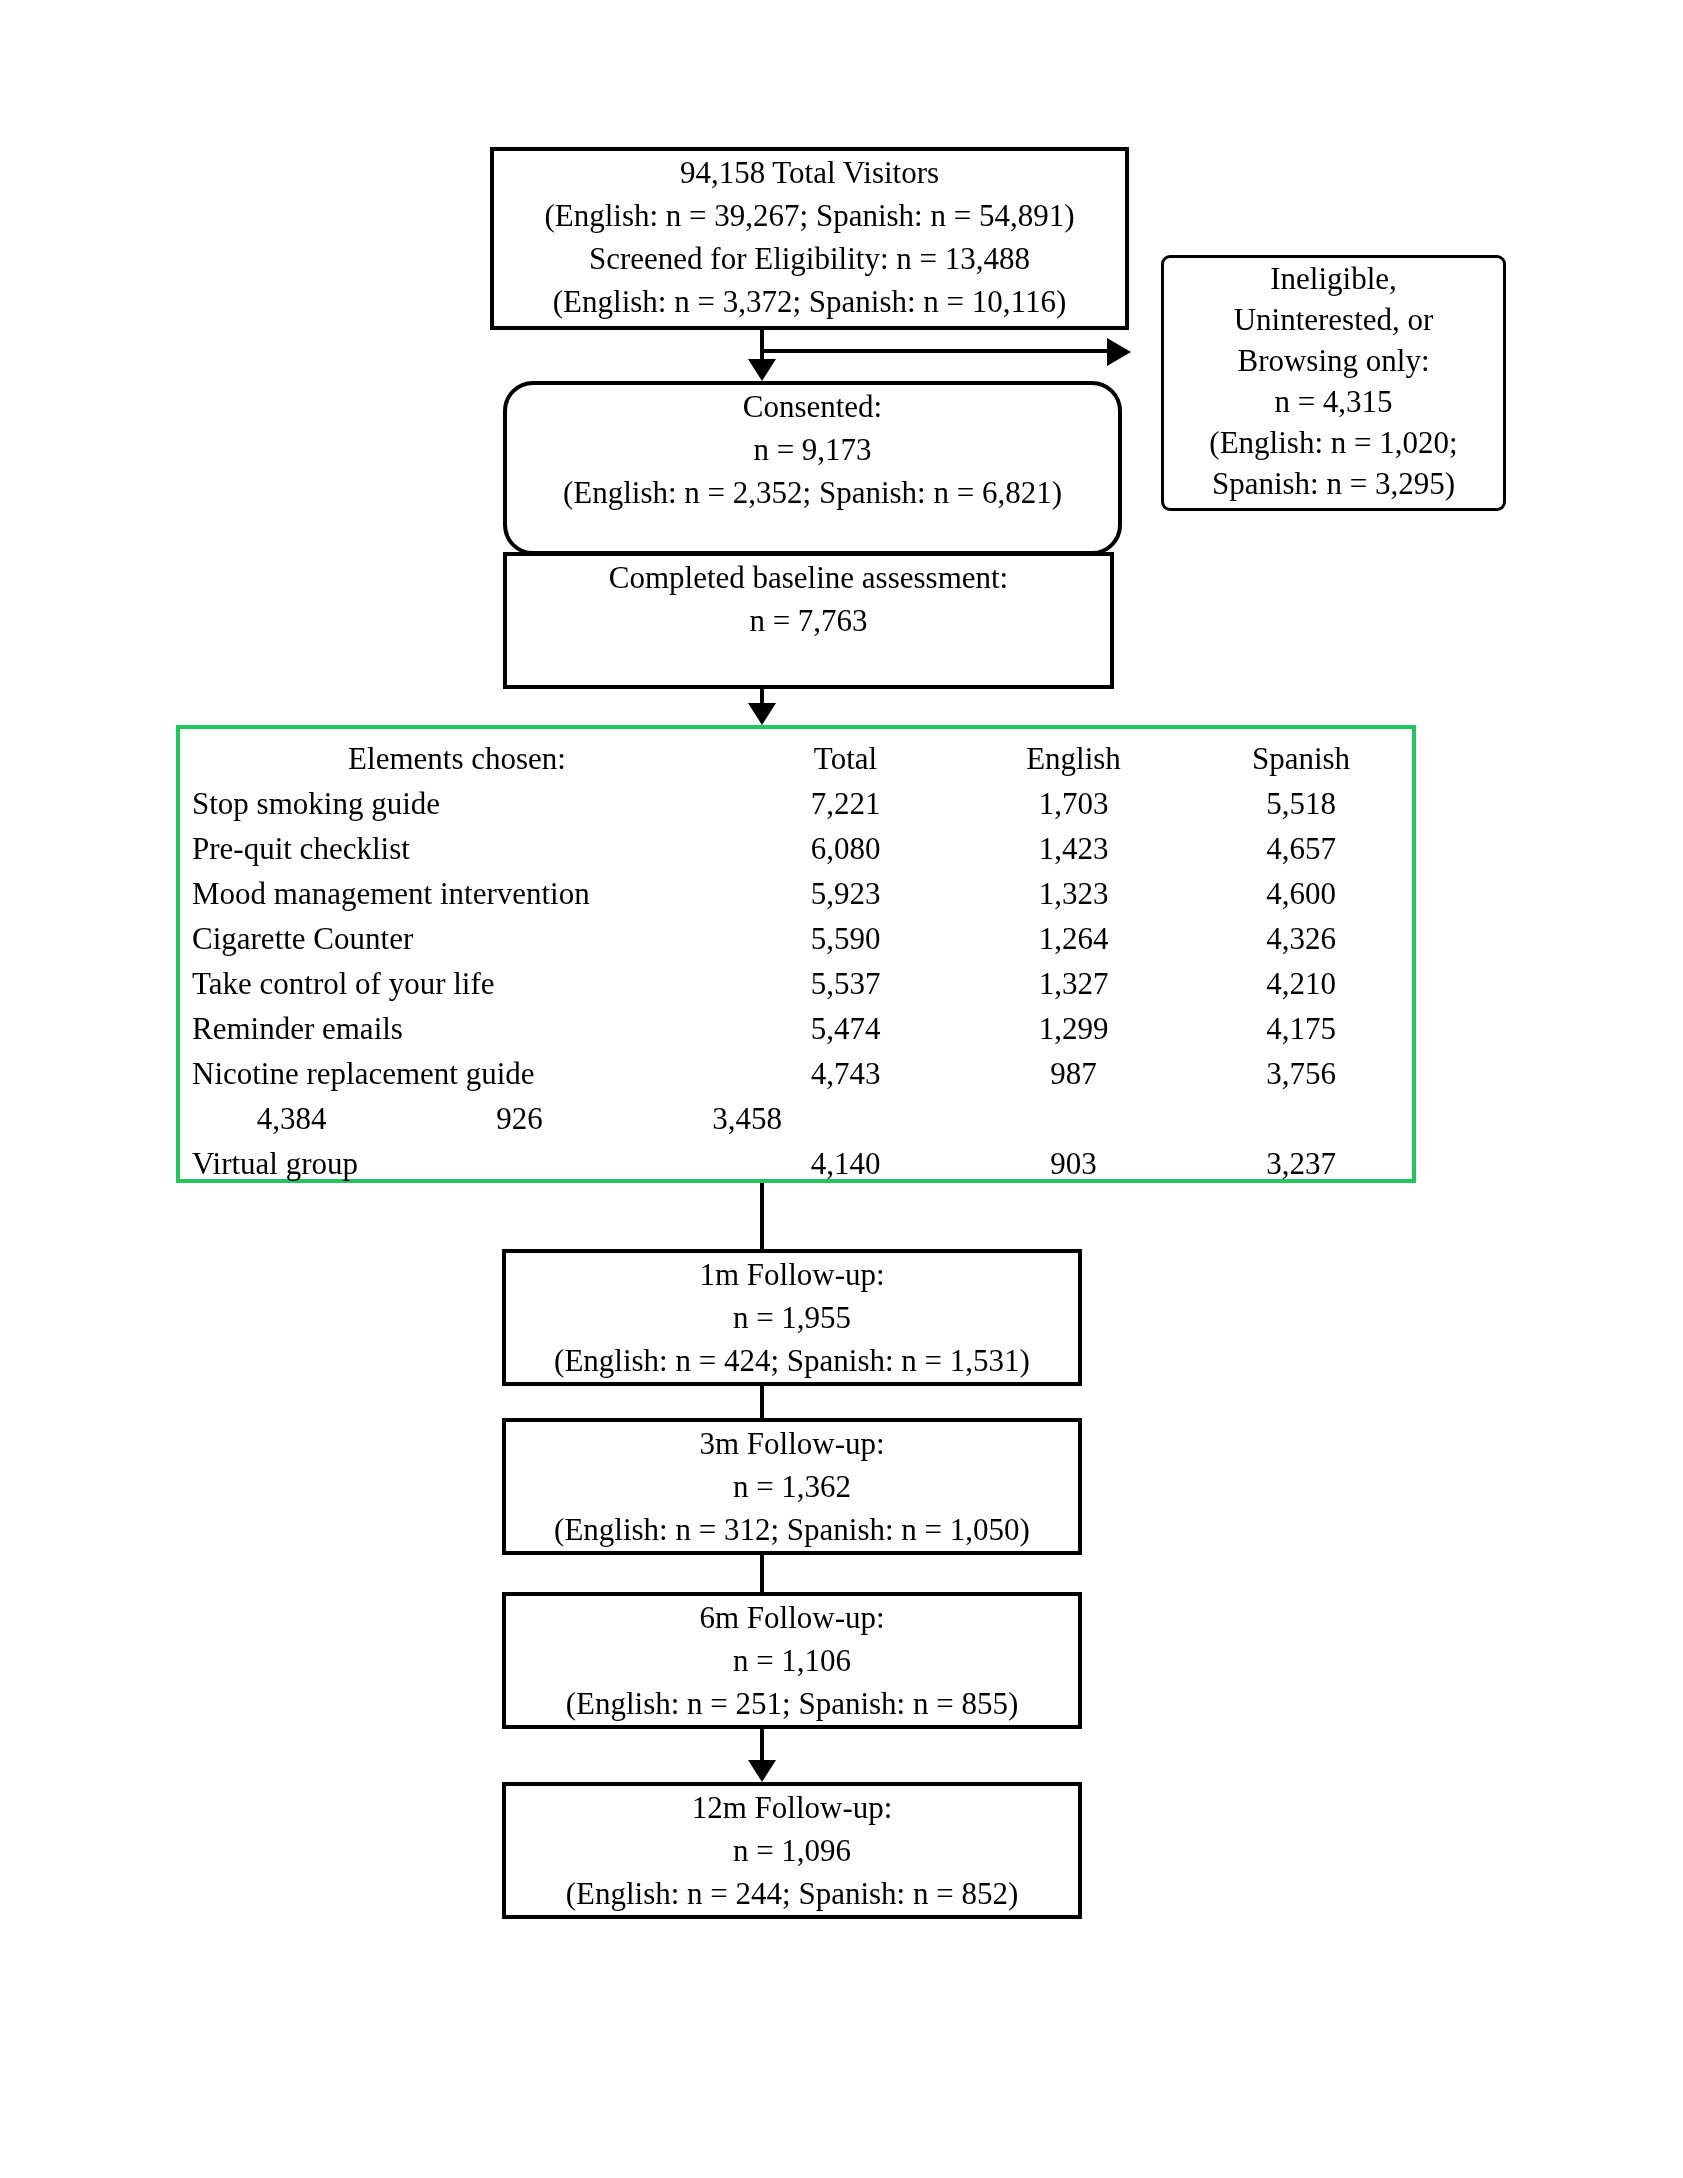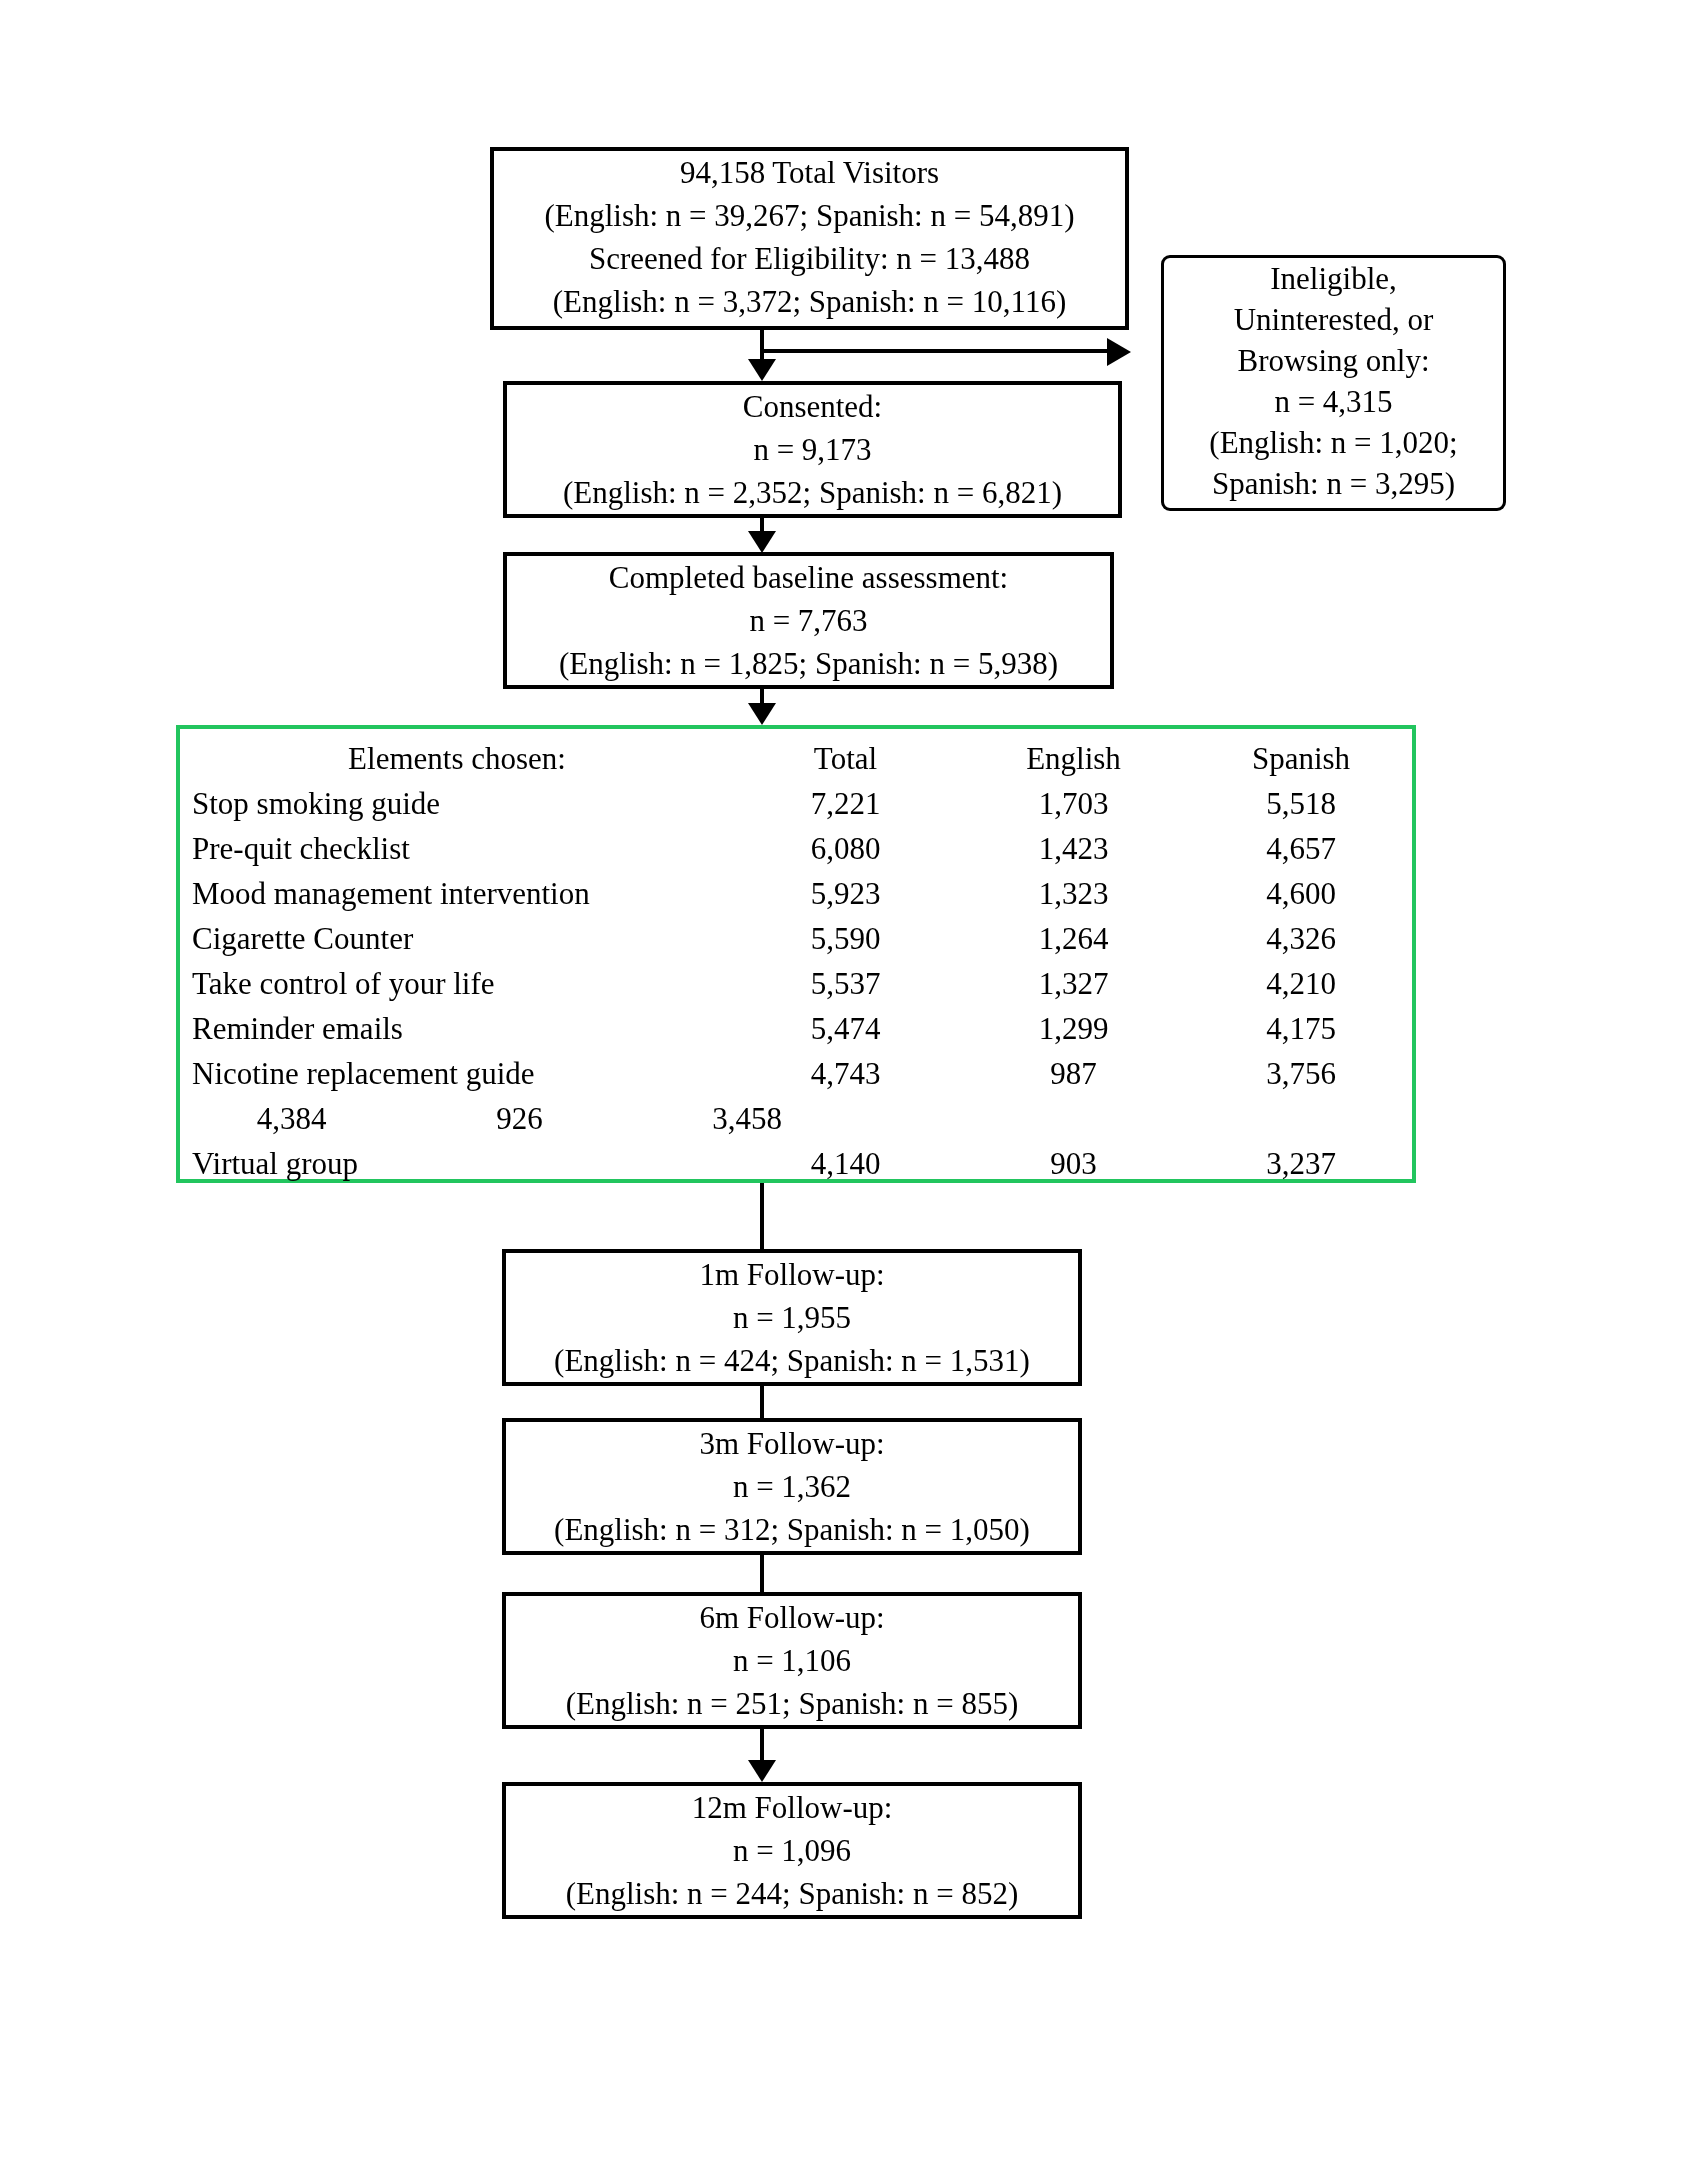--- a/index.html
+++ b/index.html
@@ -22,21 +22,21 @@
     text-align: center;
     font-size: 31px;
     line-height: 43px;
     box-sizing: border-box;
     margin-left: 30px;
   }
   .fbox .line { white-space: nowrap; }
 
   #box-visitors   { left: 460px;  top: 147px;  width: 639px; height: 183px; }
   #box-ineligible { left: 1131px; top: 255px;  width: 345px; height: 256px; border-width: 3px; line-height: 41px; border-radius: 9px; }
-  #box-consented  { left: 473px;  top: 381px;  width: 619px; height: 137px; }
+  #box-consented  { left: 473px;  top: 381px;  width: 619px; height: 174px; border-radius: 30px; }
   #box-baseline   { left: 473px;  top: 552px;  width: 611px; height: 137px; }
   #box-1m         { left: 472px;  top: 1249px; width: 580px; height: 137px; }
   #box-3m         { left: 472px;  top: 1418px; width: 580px; height: 137px; }
   #box-6m         { left: 472px;  top: 1592px; width: 580px; height: 137px; }
   #box-12m        { left: 472px;  top: 1782px; width: 580px; height: 137px; }
 
   #box-table {
     position: absolute;
     left: 176px; top: 725px; width: 1240px; height: 458px;
     border: 4px solid #22c55e;
@@ -108,21 +108,20 @@
 
   <div class="fbox" id="box-consented">
     <div class="line">Consented:</div>
     <div class="line">n = 9,173</div>
     <div class="line">(English: n = 2,352; Spanish: n = 6,821)</div>
   </div>
 
   <div class="fbox" id="box-baseline">
     <div class="line">Completed baseline assessment:</div>
     <div class="line">n = 7,763</div>
-    <div class="line">(English: n = 1,825; Spanish: n = 5,938)</div>
   </div>
 
   <div id="box-table">
     <div class="trow">
       <div class="tc tc-label-header">Elements chosen:</div>
       <div class="tc tc-total">Total</div>
       <div class="tc tc-eng">English</div>
       <div class="tc tc-spa">Spanish</div>
     </div>
     <div class="trow">

